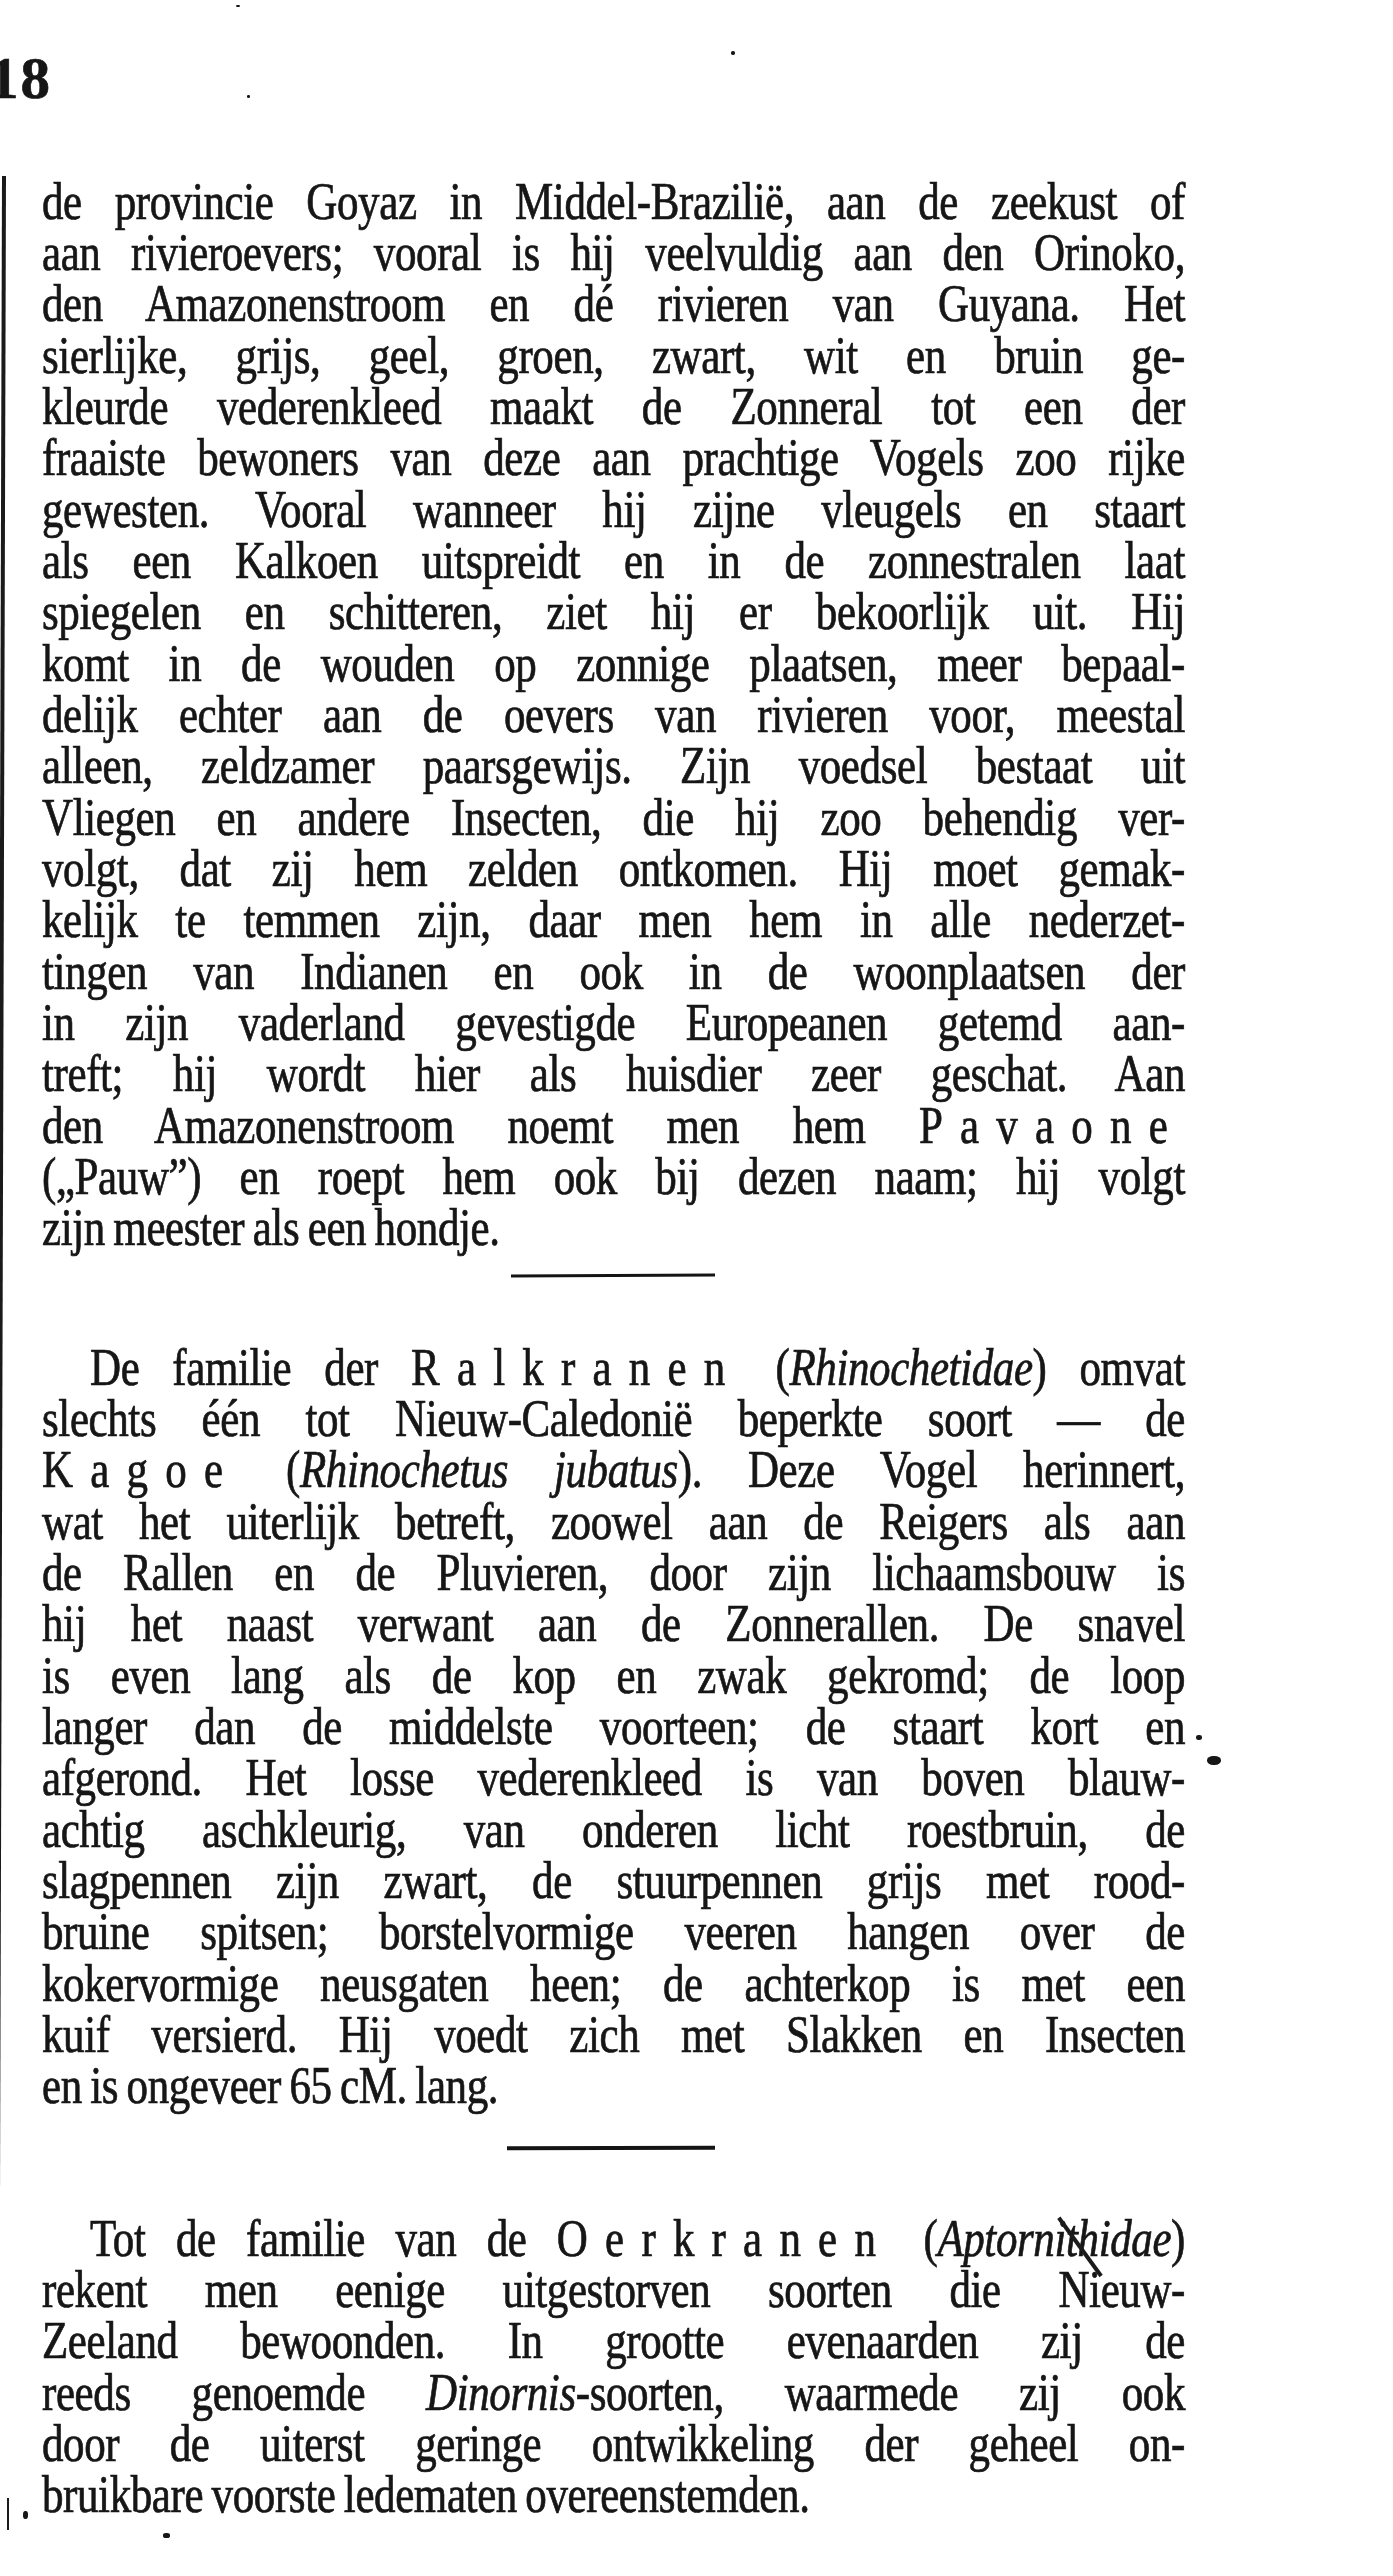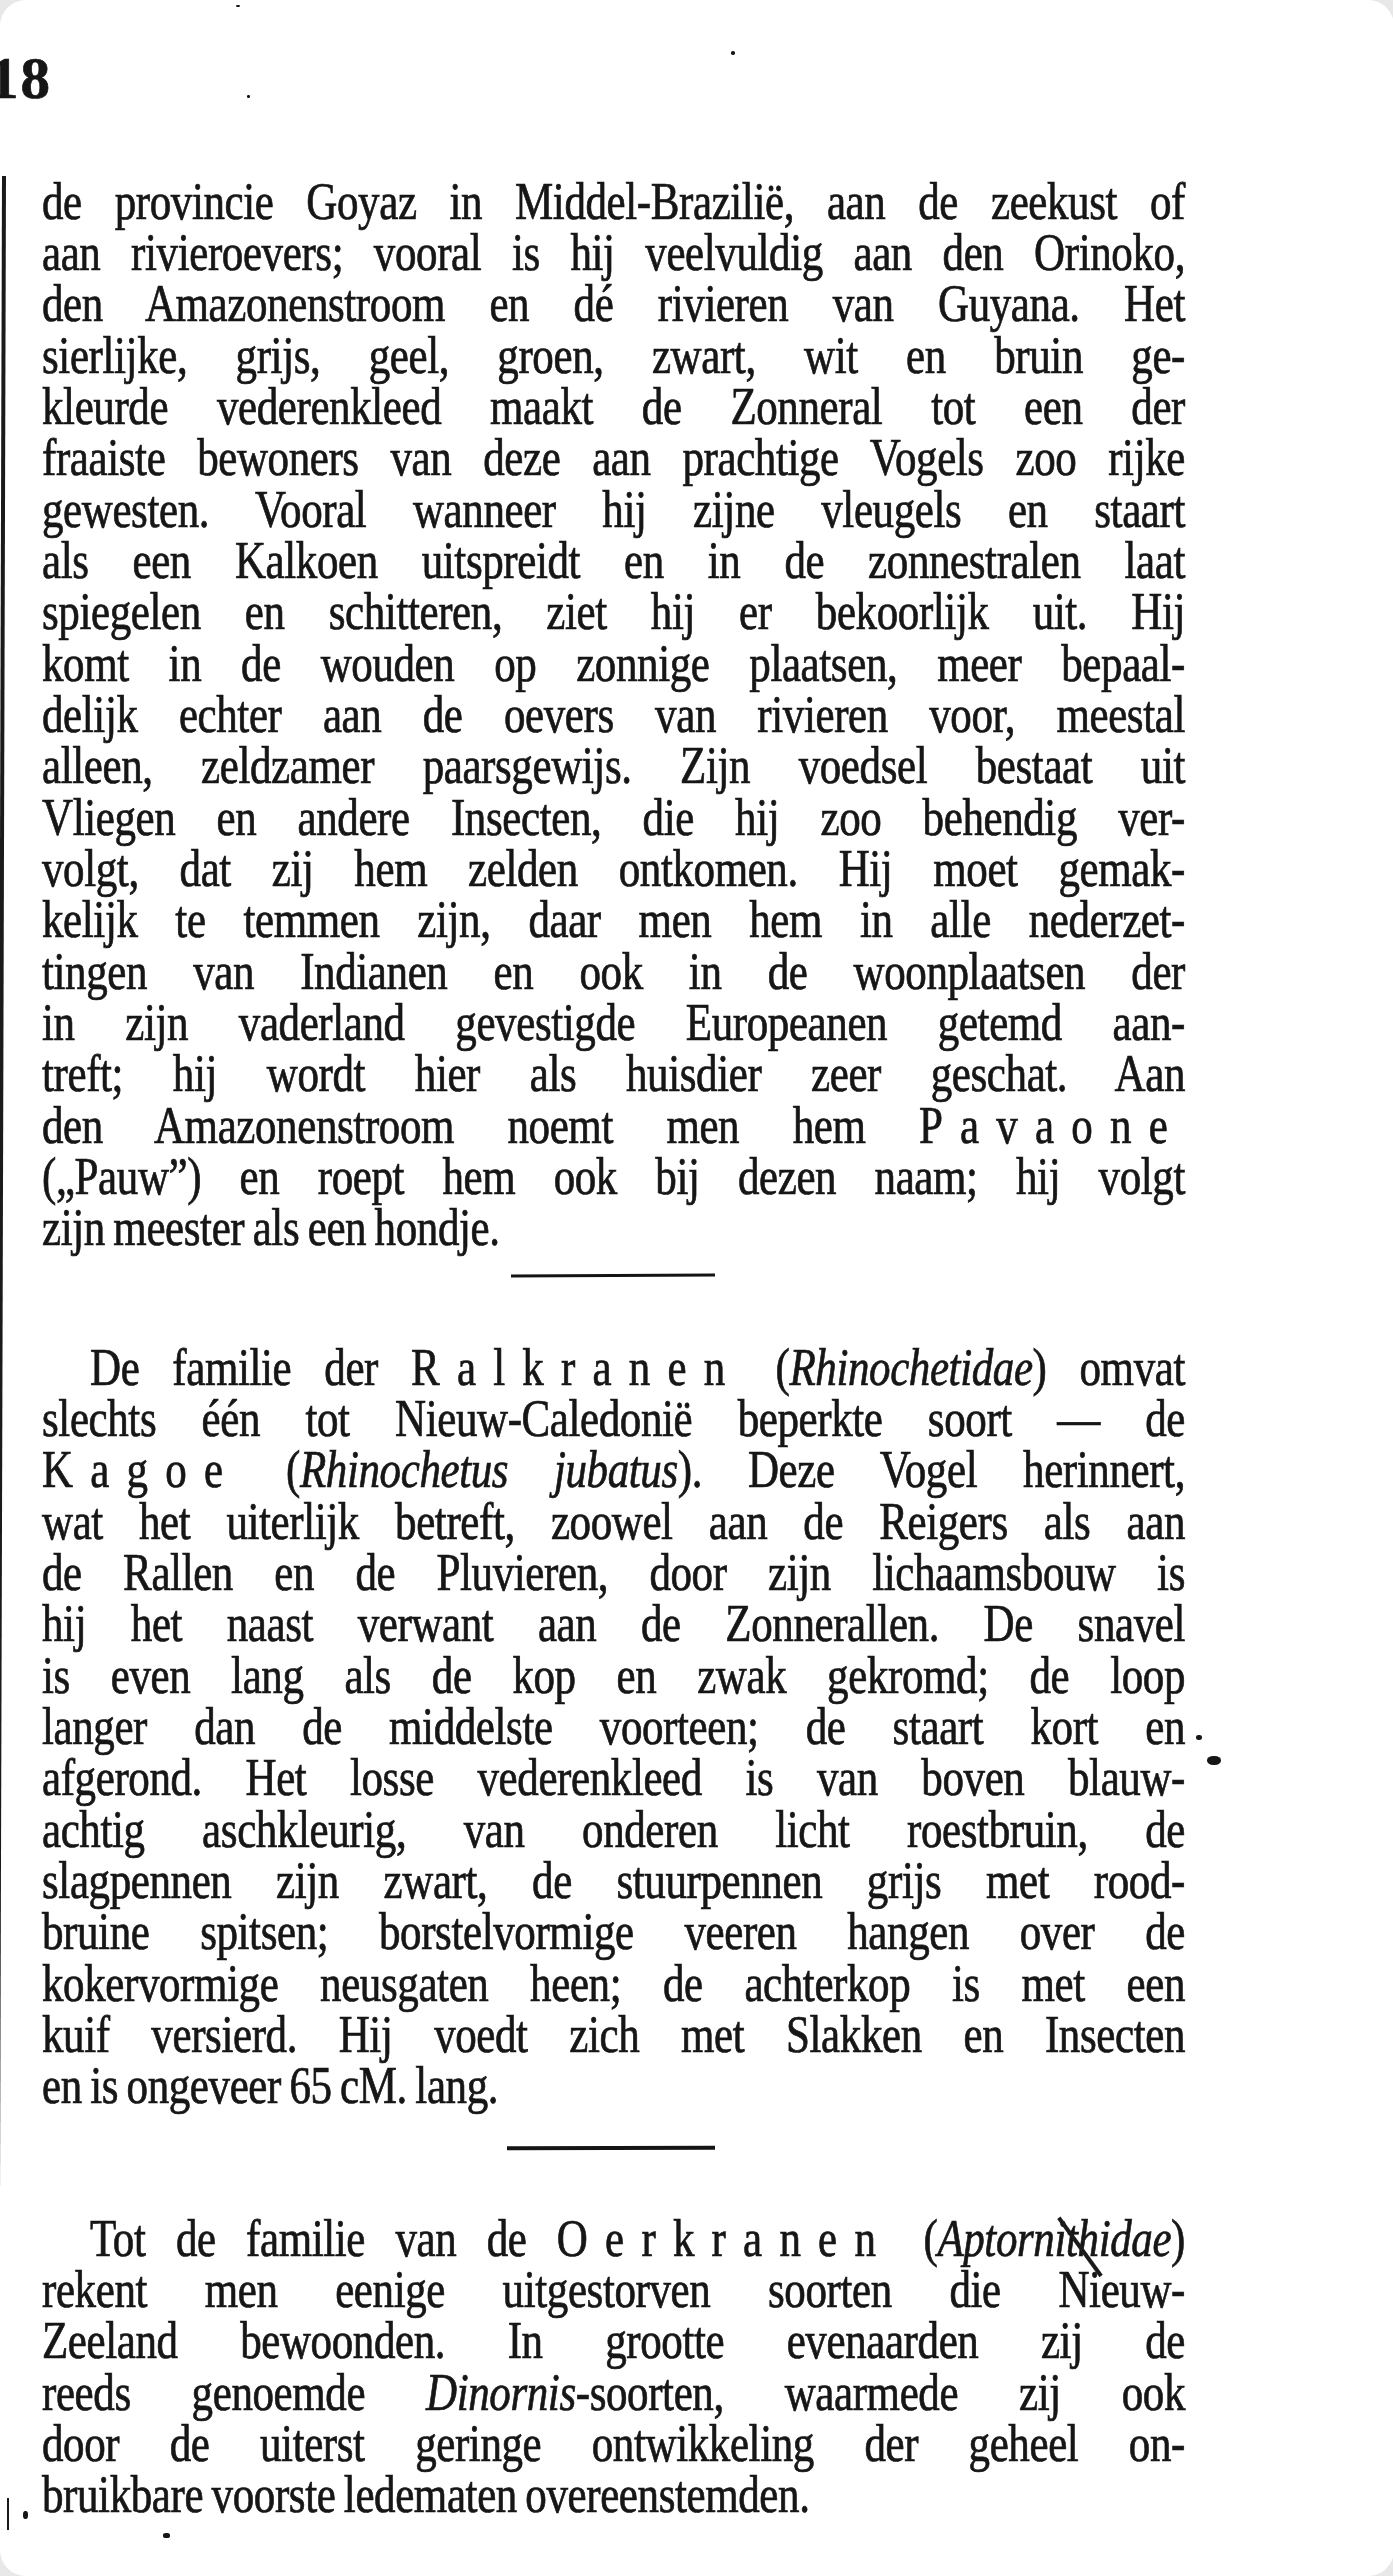--- a/index.html
+++ b/index.html
@@ -4,21 +4,20 @@
 <style>
   html, body { margin: 0; padding: 0; background: #e8e8e8; }
   .page {
     position: relative;
     width: 1394px;
     height: 2576px;
     background: #ffffff;
     overflow: hidden;
     font-family: "Liberation Serif", "DejaVu Serif", serif;
     color: #161616;
-    border-radius: 26px;
   }
   
   .page-number {
     position: absolute;
     left: -11px;
     top: 44px;
     font-size: 59px;
     font-weight: bold;
     letter-spacing: 1.9px;
     -webkit-text-stroke: 0.7px #161616;

